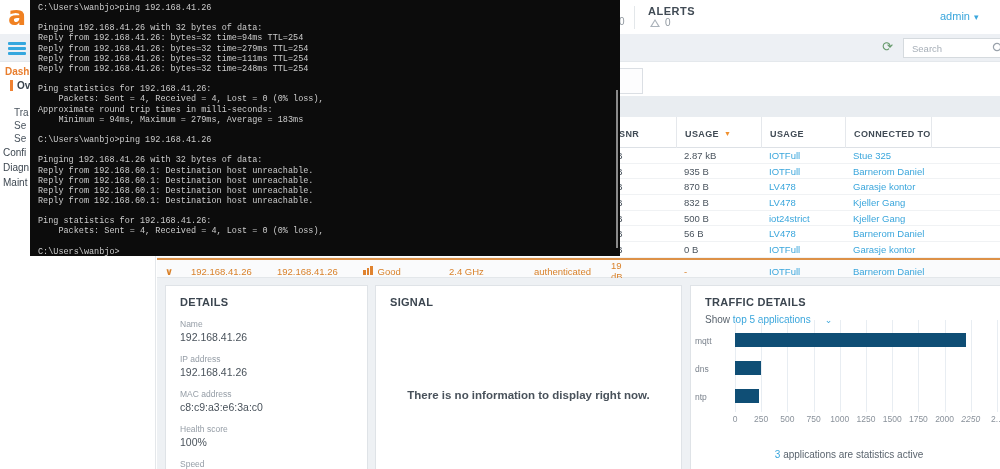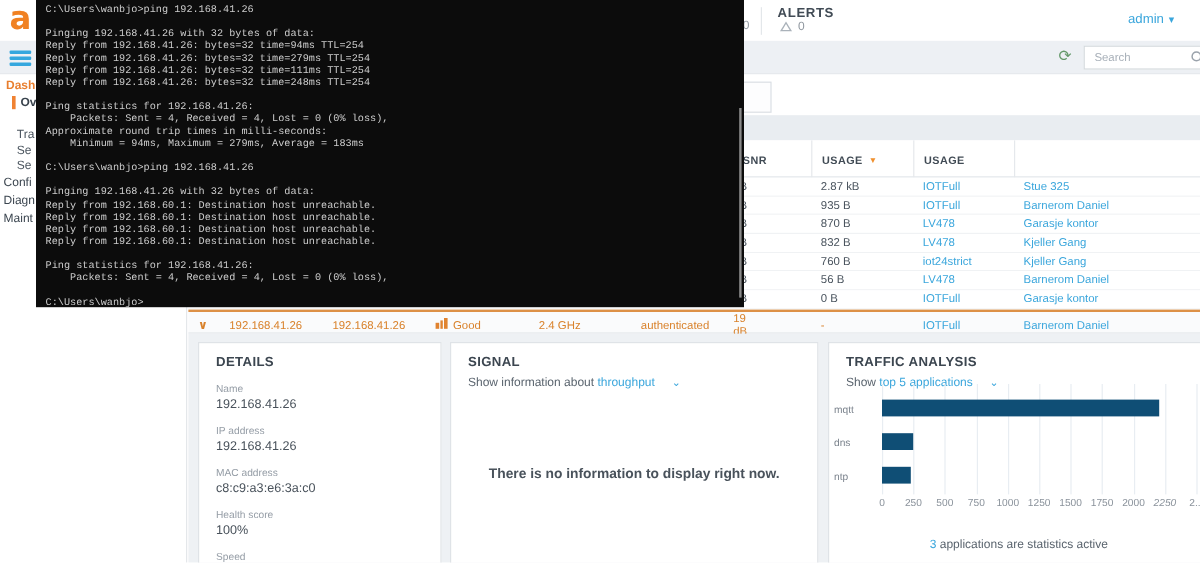--- a/index.html
+++ b/index.html
@@ -147,20 +147,21 @@
   <div class="thead trow">
     <div class="cell"></div>
     <div class="cell"></div>
     <div class="cell"></div>
     <div class="cell"></div>
     <div class="cell"></div>
     <div class="cell"></div>
     <div class="cell cell-r">SNR</div>
     <div class="cell sep"><span>USAGE</span><span class="sort-arrow">▼</span></div>
     <div class="cell sep">USAGE</div>
+    <div class="cell sep">CONNECTED TO</div>
     <div class="cell sep"></div>
   </div>
 
   <div class="tbody">
     <div class="trow">
       <div></div>
         <div></div>
         <div></div>
         <div></div>
         <div></div>
@@ -211,21 +212,21 @@
         <div></div>
     </div>
     <div class="trow">
       <div></div>
         <div></div>
         <div></div>
         <div></div>
         <div></div>
         <div></div>
       <div class="cell-r">dB</div>
-      <div class="padl">760 B</div>
+      <div class="padl">500 B</div>
       <div class="padl blue">iot24strict</div>
       <div class="padl blue">Kjeller Gang</div>
         <div></div>
     </div>
     <div class="trow">
       <div></div>
         <div></div>
         <div></div>
         <div></div>
         <div></div>
@@ -288,26 +289,25 @@
           <div class="fld-value">100%</div>
         </div>
       <div class="fld">
           <div class="fld-label">Speed</div>
         </div>
 
     </div>
 
     <div class="panel" id="signal-panel">
       <div class="panel-title">SIGNAL</div>
-      <div class="show-row"><span>Show information about</span> <span class="show-link">throughput</span><span class="show-caret">⌄</span></div>
       <div class="empty-msg">There is no information to display right now.</div>
     </div>
 
     <div class="panel" id="traffic-panel">
-      <div class="panel-title">TRAFFIC ANALYSIS</div>
+      <div class="panel-title">TRAFFIC DETAILS</div>
       <div class="show-row"><span>Show</span> <span class="show-link">top 5 applications</span><span class="show-caret">⌄</span></div>
       <div class="chart">
         <div>
             <div class="gridline" style="left: 0%;"></div>
             <div class="gridline" style="left: 10%;"></div>
             <div class="gridline" style="left: 20%;"></div>
             <div class="gridline" style="left: 30%;"></div>
             <div class="gridline" style="left: 40%;"></div>
             <div class="gridline" style="left: 50%;"></div>
             <div class="gridline" style="left: 60%;"></div>

